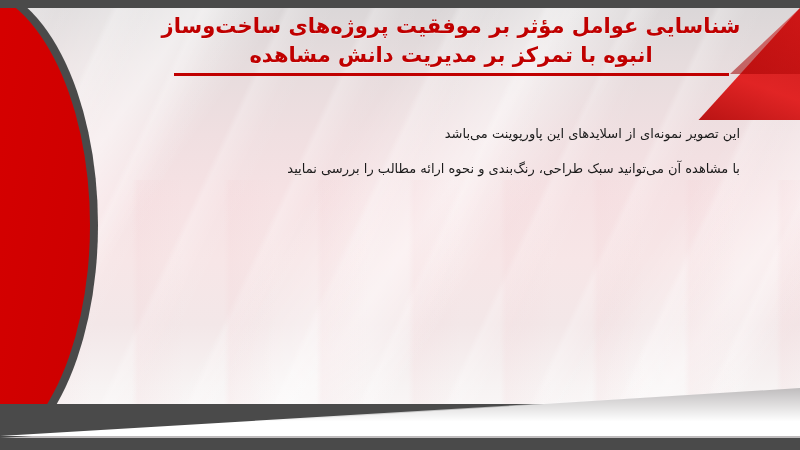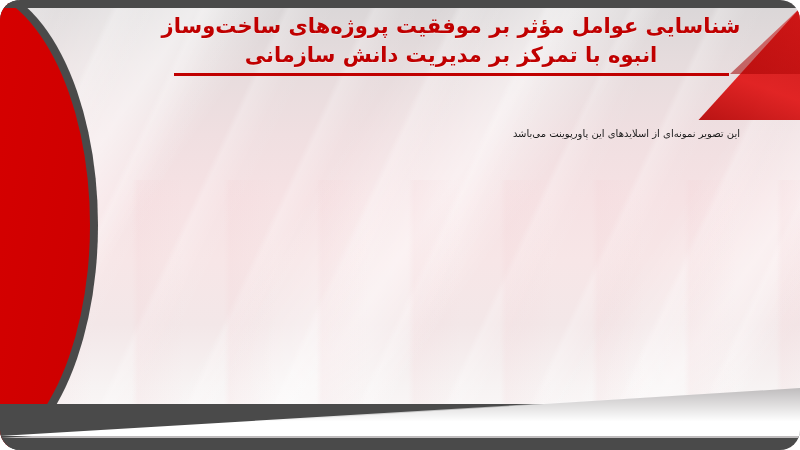--- a/index.html
+++ b/index.html
@@ -11,21 +11,20 @@
   body {
     font-family: "DejaVu Sans", sans-serif;
   }
 
   .slide {
     position: relative;
     width: 800px;
     height: 450px;
     overflow: hidden;
     background: #ffffff;
-    border-radius: 20px;
   }
 
   
   .paper {
     position: absolute;
     inset: 0;
     background:
       linear-gradient(125deg,
         rgba(255,255,255,0.00) 0%,
         rgba(255,255,255,0.55) 18%,
@@ -179,21 +178,21 @@
   .body-block {
     position: absolute;
     left: 110px;
     right: 60px;
     top: 116px;
     text-align: right;
     direction: rtl;
   }
   .body-line {
     font-family: "DejaVu Sans", sans-serif;
-    font-size: 10px;
+    font-size: 13px;
     line-height: 35px;
     color: #1a1a1a;
     white-space: nowrap;
   }
 </style>
 </head>
 <body>
 
 <div class="slide">
 
@@ -204,25 +203,26 @@
   <div class="ellipse-outline"></div>
   <div class="ellipse-red"></div>
 
   <div class="tri-accent"></div>
   <div class="tri-accent2"></div>
 
   <div class="top-band"></div>
 
   <div class="title-block">
     <div class="title-line">شناسایی عوامل مؤثر بر موفقیت پروژه‌های ساخت‌وساز</div>
-    <div class="title-line">انبوه با تمرکز بر مدیریت دانش سازمانی</div>
+    <div class="title-line">انبوه با تمرکز بر مدیریت دانش مشاهده</div>
     <div class="title-rule"></div>
   </div>
 
   <div class="body-block">
     <div class="body-line">این تصویر نمونه‌ای از اسلایدهای این پاورپوینت می‌باشد</div>
+    <div class="body-line">با مشاهده آن می‌توانید سبک طراحی، رنگ‌بندی و نحوه ارائه مطالب را بررسی نمایید</div>
   </div>
 
   <div class="bottom-band"></div>
   <div class="bottom-hairline"></div>
   <div class="bottom-slant"></div>
 
 </div>
 
 </body></html>

